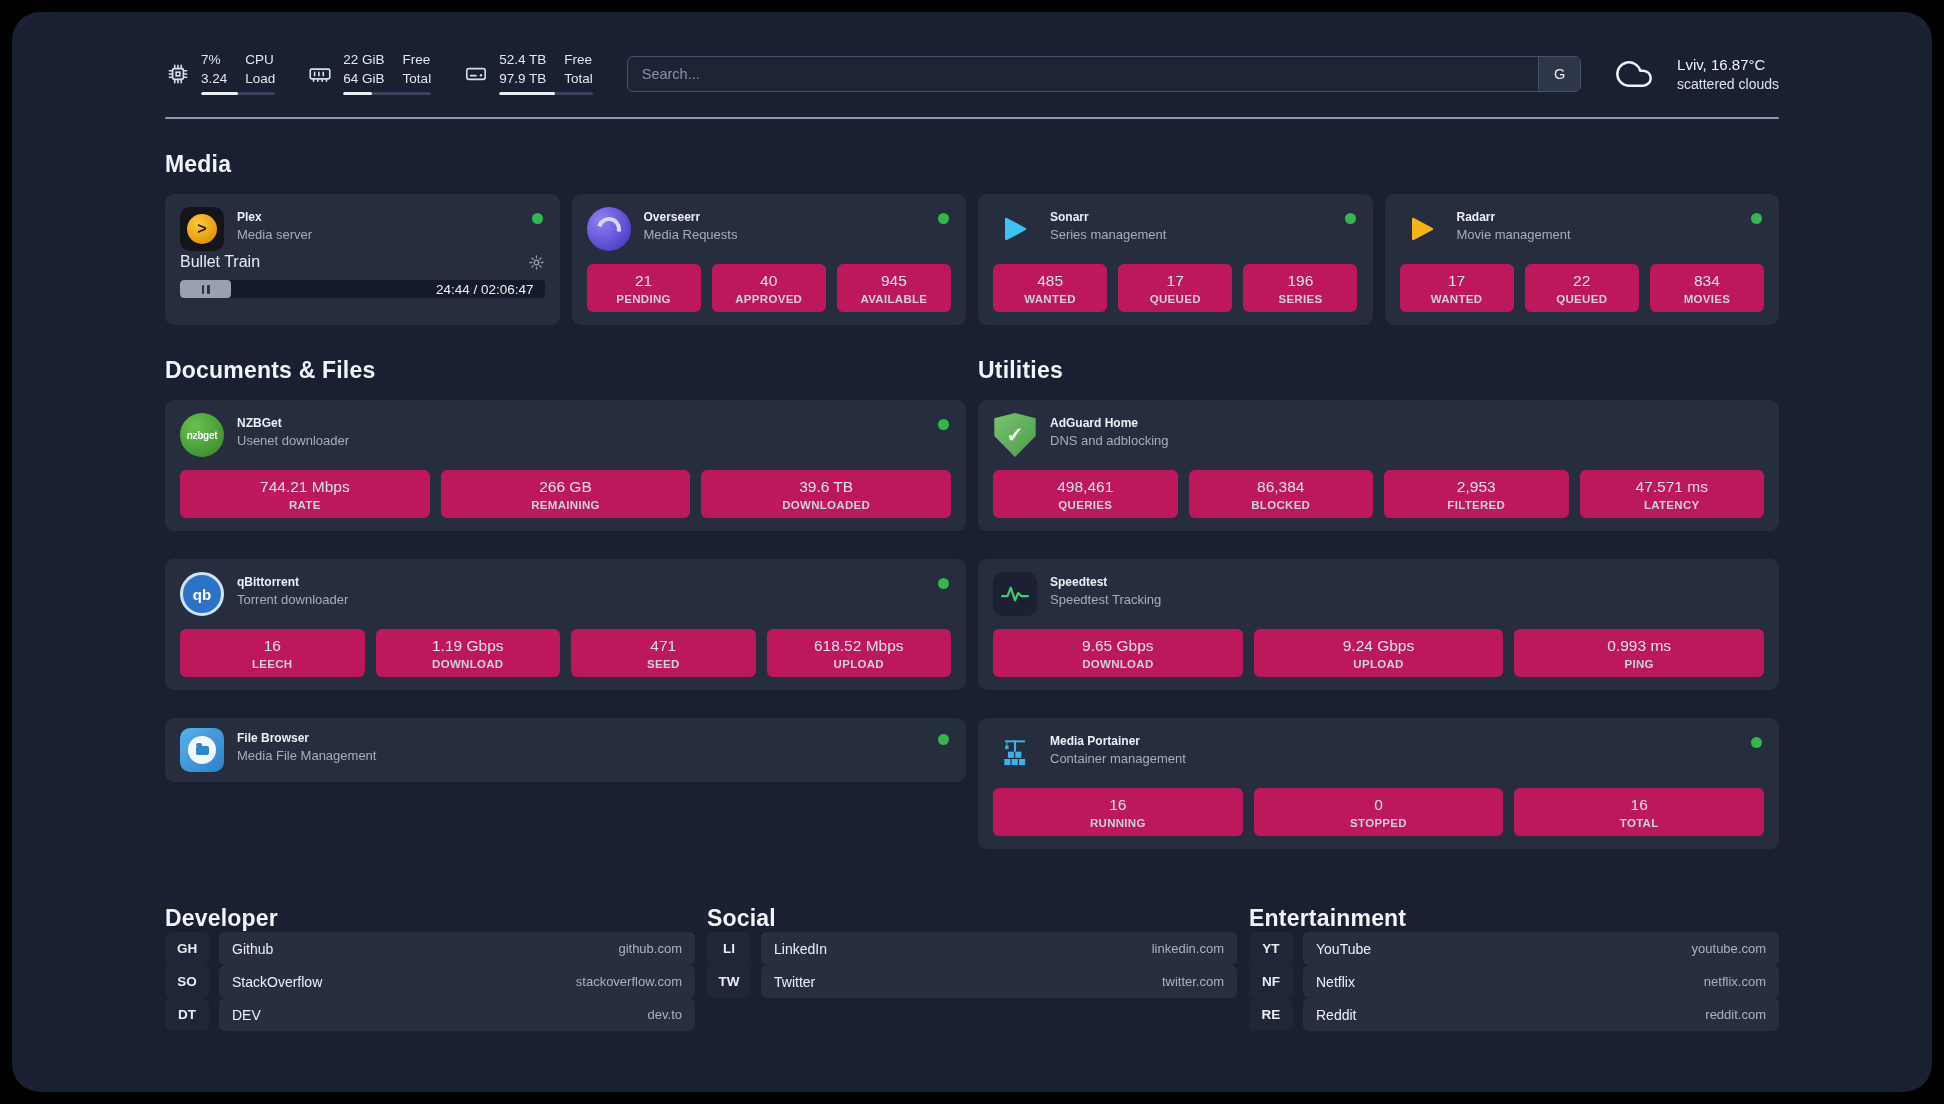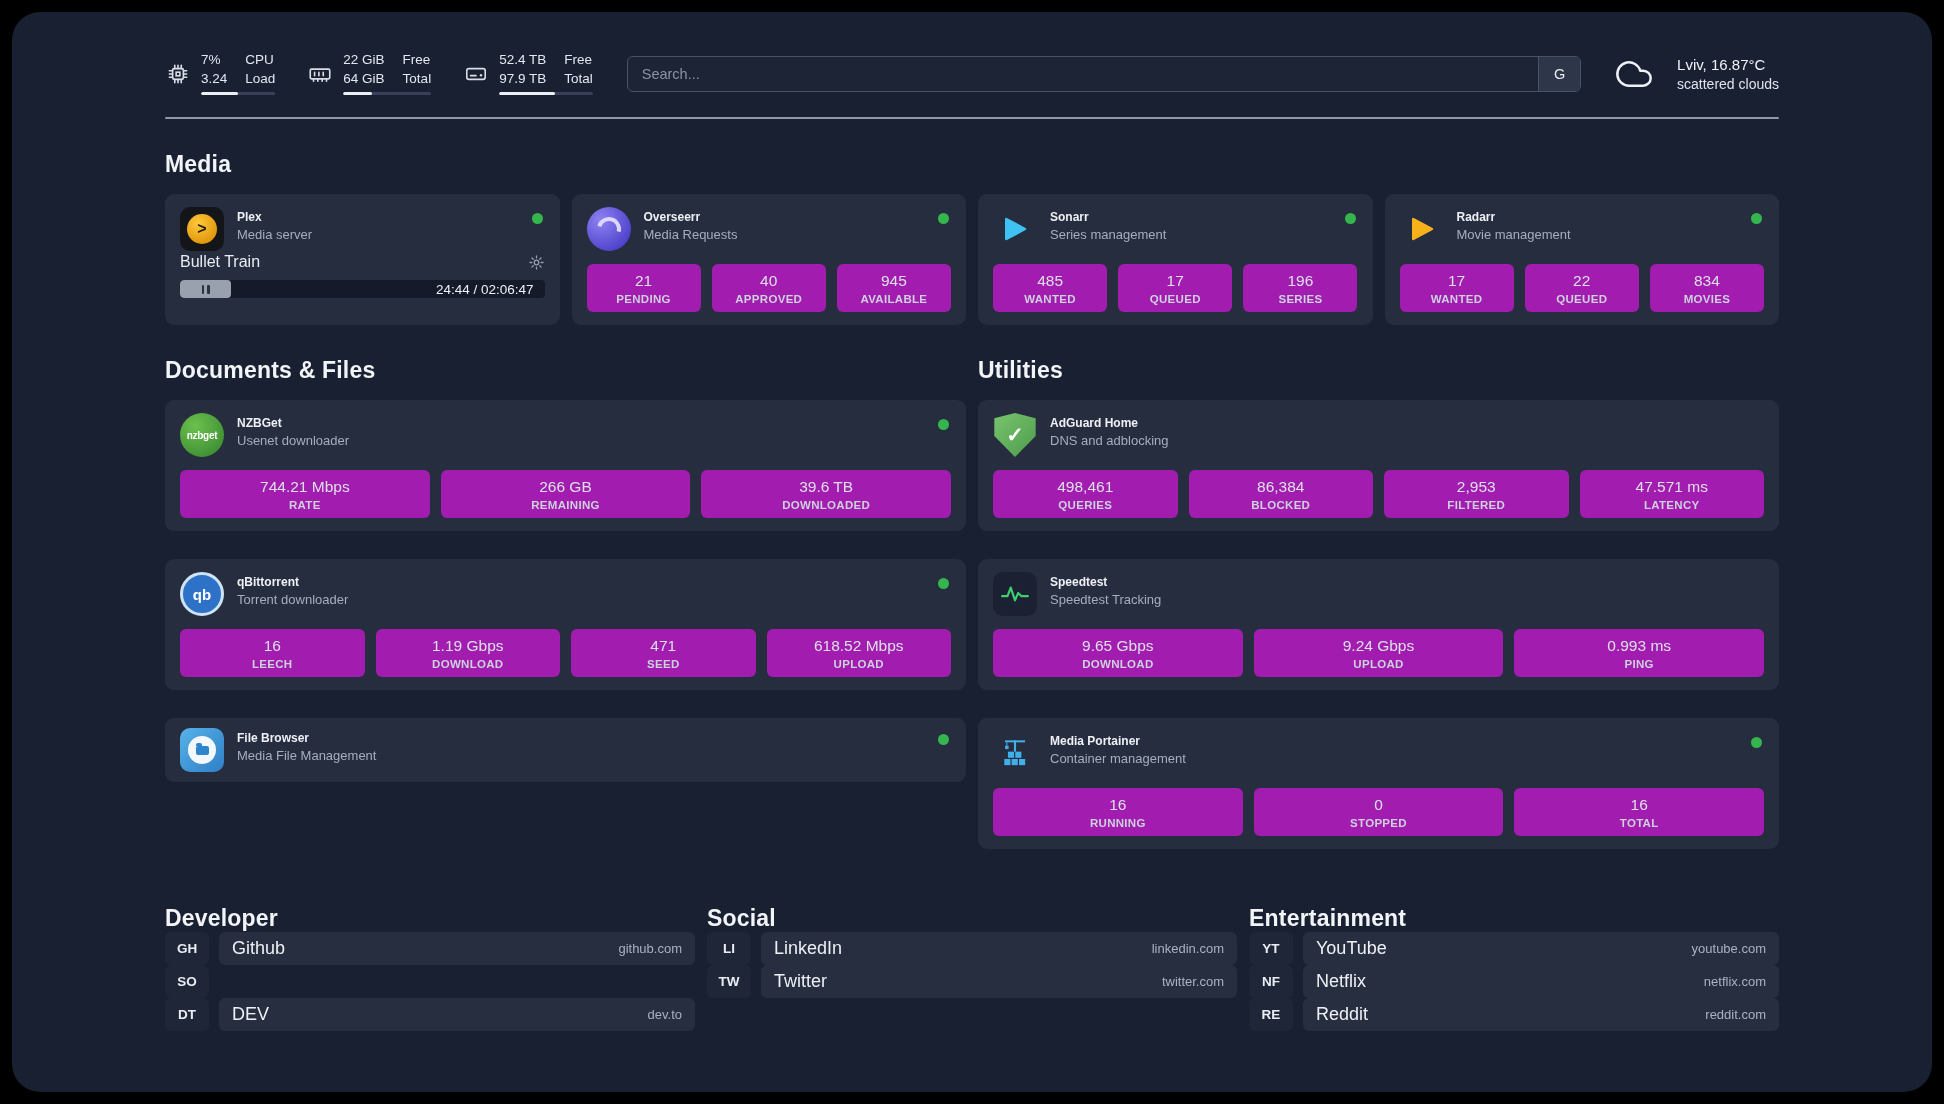--- a/index.html
+++ b/index.html
@@ -69,21 +69,21 @@
     background: #262d3f; border-radius: 9px; padding: 13px 15px;
     cursor: pointer;
   }
   .card-head { display: flex; align-items: flex-start; gap: 13px; position: relative; }
   .titles { padding-top: 3px; }
   .name { font-size: 12px; font-weight: 600; color: #eef0f5; line-height: 1.2; }
   .subtitle { font-size: 13px; color: #a6adbd; margin-top: 3px; }
   .dot { position: absolute; top: 6px; right: 2px; width: 11px; height: 11px; border-radius: 50%; background: #35b54d; }
 
   .stats { display: grid; grid-auto-flow: column; grid-auto-columns: 1fr; gap: 11px; margin-top: 13px; }
-  .stat { background: #a21caf; border-radius: 6px; text-align: center; padding: 8px 4px 7px; }
+  .stat { background: #be185d; border-radius: 6px; text-align: center; padding: 8px 4px 7px; }
   .stat-value { font-size: 15.5px; color: #dce0e8; }
   .stat-label { font-size: 11.5px; font-weight: 700; color: #ccd1dd; margin-top: 3px; letter-spacing: .3px; }
 
   
   .icon { width: 44px; height: 44px; flex: none; display: grid; place-items: center; border-radius: 10px; }
   .icon-plex { background: #141519; }
   .plex-circle { width: 30px; height: 30px; border-radius: 50%; display: grid; place-items: center;
     background: radial-gradient(circle at 38% 32%, #ffc93c, #e0960a 75%); color: #241a02; font-weight: 800; font-size: 16px; }
   .icon-overseerr { border-radius: 50%; background: radial-gradient(circle at 32% 30%, #8f81f2, #4b3fc9 80%); }
   .crescent { width: 24px; height: 24px; border-radius: 50%; border: 4px solid transparent;
@@ -115,21 +115,21 @@
 
   
   .links { display: grid; grid-template-columns: 1fr 1fr 1fr; gap: 12px; margin-top: 56px; }
   .links .section-title { }
   .link-list { display: flex; flex-direction: column; }
   .link-row { display: flex; gap: 10px; height: 33px; cursor: pointer; }
   .badge { width: 44px; flex: none; background: #1f2637; border-radius: 6px; display: grid; place-items: center;
     font-size: 13.5px; font-weight: 700; color: #e9ecf2; }
   .link-main { flex: 1; background: #272e40; border-radius: 6px; display: flex; align-items: center;
     justify-content: space-between; padding: 0 13px; }
-  .link-name { font-size: 18px; color: #eef0f5; }
+  .link-name { font-size: 14px; color: #eef0f5; }
   .link-url { font-size: 13px; color: #aab1c1; }
 
   svg { display: block; }
 </style>
 </head>
 <body>
 
 <div class="panel">
   <div class="content">
 
@@ -533,20 +533,24 @@
         <div class="link-list">
           <div class="link-row">
             <div class="badge">GH</div>
             <div class="link-main">
               <span class="link-name">Github</span>
               <span class="link-url">github.com</span>
             </div>
           </div>
           <div class="link-row">
             <div class="badge">SO</div>
+            <div class="link-main">
+              <span class="link-name">StackOverflow</span>
+              <span class="link-url">stackoverflow.com</span>
+            </div>
           </div>
           <div class="link-row">
             <div class="badge">DT</div>
             <div class="link-main">
               <span class="link-name">DEV</span>
               <span class="link-url">dev.to</span>
             </div>
           </div>
         </div>
       </div>

